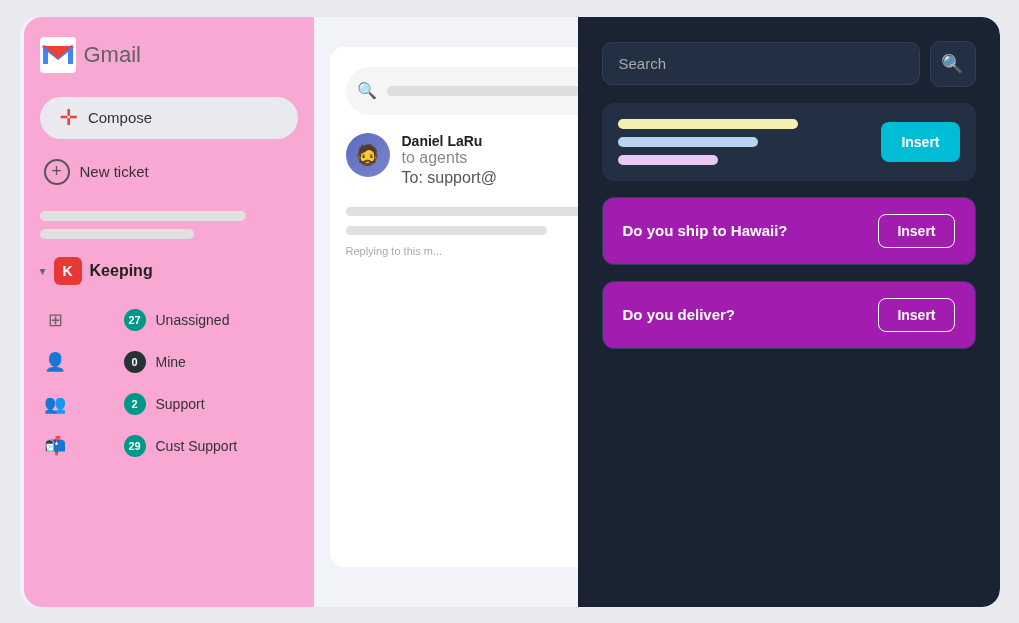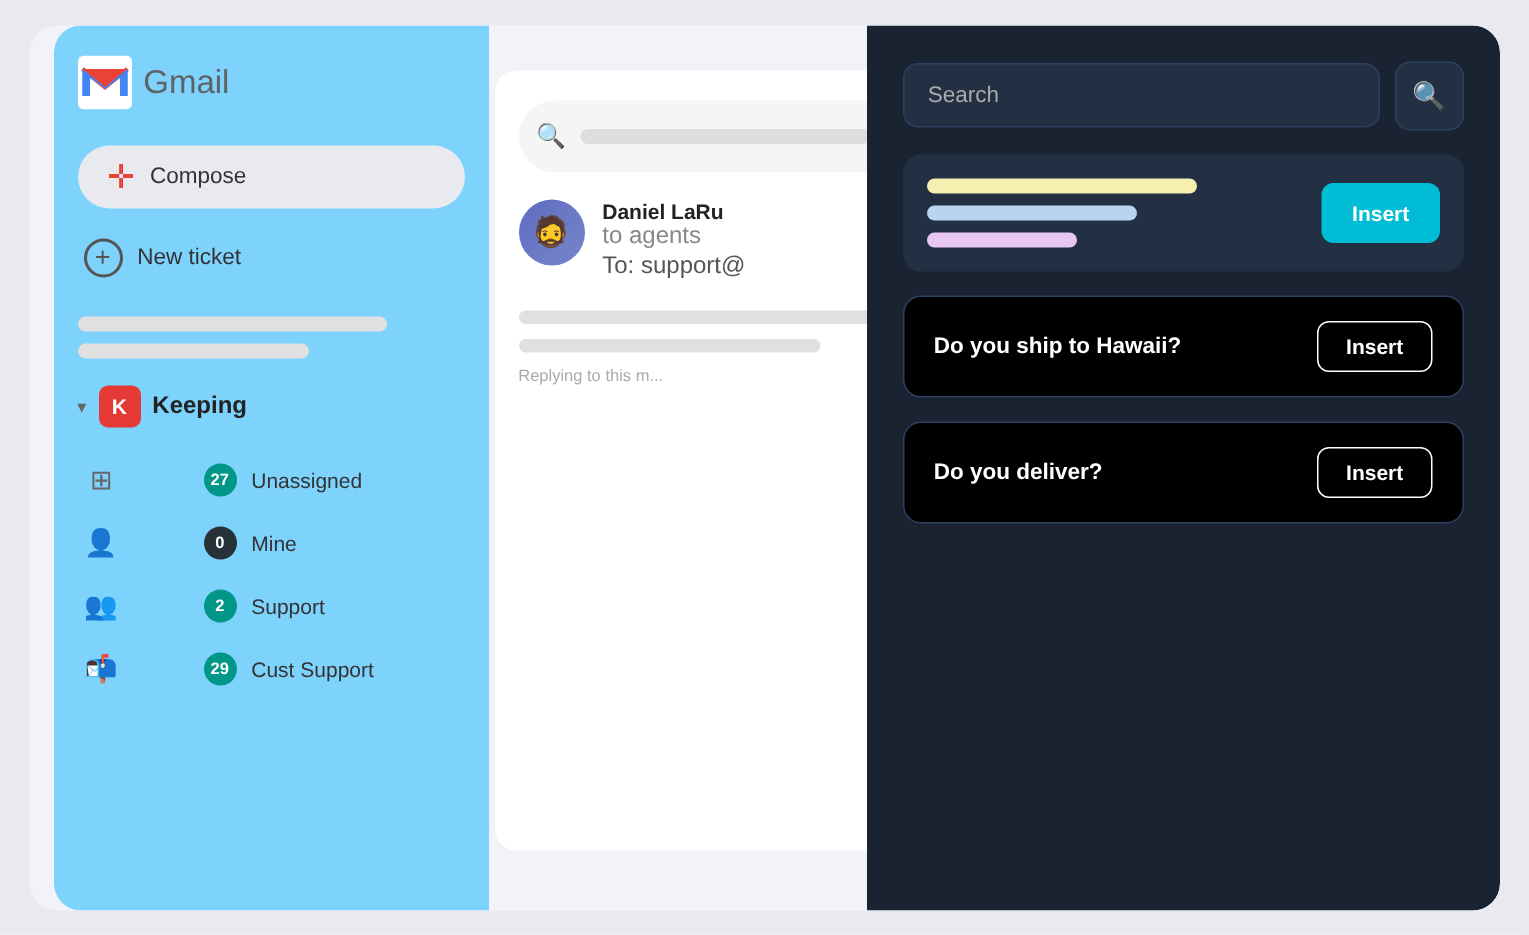--- a/index.html
+++ b/index.html
@@ -18,24 +18,24 @@
       height: 590px;
       background: #f1f3f8;
       border-radius: 18px;
       position: relative;
       overflow: hidden;
     }
 
     
     .gmail-panel {
       position: absolute;
-      left: 16px; top: 0;
+      left: 4px; top: 0;
       width: 290px;
       height: 100%;
-      background: #7dd3fc;
+      background: #f9a8d4;
       border-radius: 18px 0 0 18px;
       padding: 20px 16px;
     }
     .gmail-logo {
       display: flex;
       align-items: center;
       gap: 8px;
       margin-bottom: 24px;
     }
     .gmail-m {
@@ -322,21 +322,21 @@
       border: none;
       border-radius: 8px;
       padding: 12px 20px;
       font-size: 14px;
       font-weight: 600;
       cursor: pointer;
     }
 
     
     .response-card {
-      background: #000000;
+      background: #a21caf;
       border: 1.5px solid #2e4060;
       border-radius: 12px;
       padding: 16px 20px;
       display: flex;
       align-items: center;
       justify-content: space-between;
     }
     .response-text {
       font-size: 15px;
       font-weight: 600;

